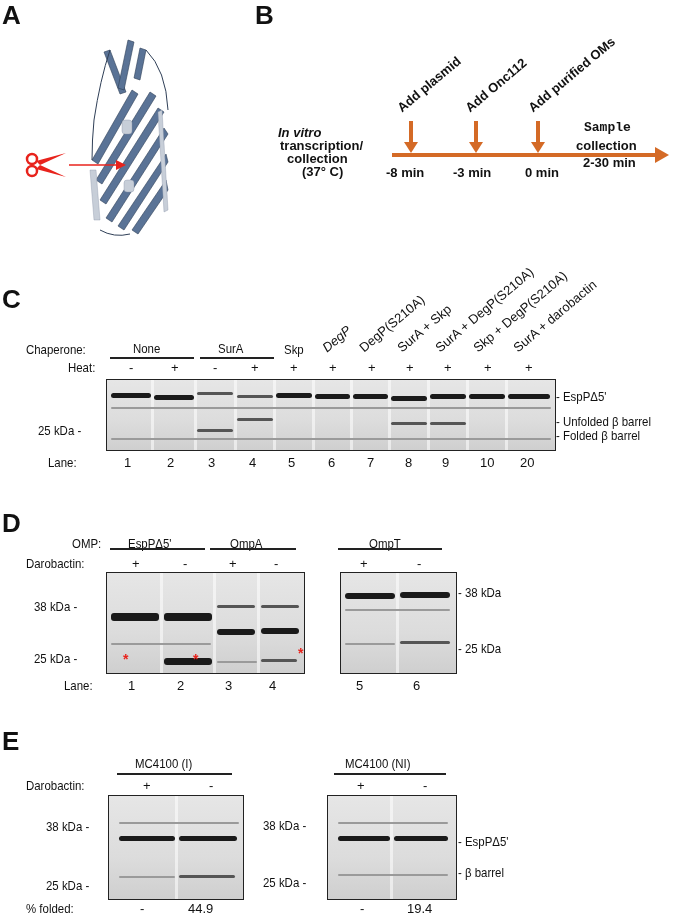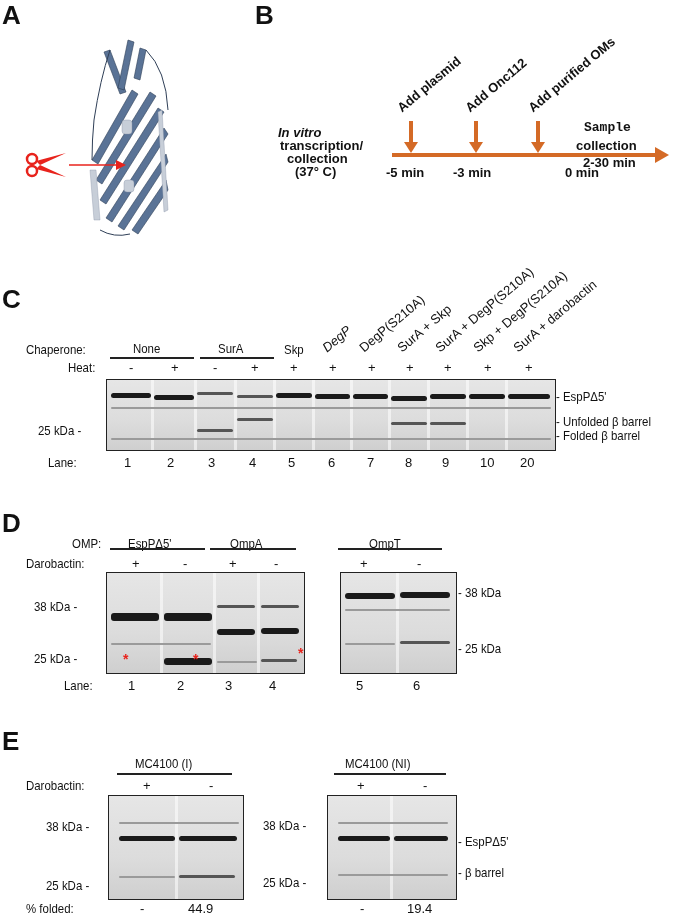--- a/index.html
+++ b/index.html
@@ -52,39 +52,39 @@
   <path d="M12,11 L42,3 L16,15 Z" fill="#e8231c"></path>
   <path d="M12,19 L42,27 L16,15 Z" fill="#e8231c"></path>
   <line x1="45" y1="15" x2="92" y2="15" stroke="#e8231c" stroke-width="1.5"></line>
   <path d="M92,10 L102,15 L92,20 Z" fill="#e8231c"></path>
 </svg>
 
 <div class="plabel" style="left:255px;top:0px;">B</div>
 <div class="t bold" style="left:278px;top:126px;font-style:italic;">In vitro</div>
 <div class="t bold" style="left:280px;top:139px;">transcription/</div>
 <div class="t bold" style="left:287px;top:152px;">collection</div>
-<div class="t bold" style="left:295px;top:165px;">(37° C)</div>
+<div class="t bold" style="left:302px;top:165px;">(37° C)</div>
 
 <div class="abs orange" style="left:392px;top:153px;width:265px;height:4px;"></div>
 <div class="abs" style="left:655px;top:147px;width:0;height:0;border-top:8px solid transparent;border-bottom:8px solid transparent;border-left:14px solid #d46a26;"></div>
 
 <div class="abs orange" style="left:409px;top:121px;width:4px;height:22px;"></div>
 <div class="abs" style="left:404px;top:142px;border-left:7px solid transparent;border-right:7px solid transparent;border-top:11px solid #d46a26;"></div>
 <div class="abs orange" style="left:474px;top:121px;width:4px;height:22px;"></div>
 <div class="abs" style="left:469px;top:142px;border-left:7px solid transparent;border-right:7px solid transparent;border-top:11px solid #d46a26;"></div>
 <div class="abs orange" style="left:536px;top:121px;width:4px;height:22px;"></div>
 <div class="abs" style="left:531px;top:142px;border-left:7px solid transparent;border-right:7px solid transparent;border-top:11px solid #d46a26;"></div>
 
 <div class="rot bold" style="left:404px;top:100px;">Add plasmid</div>
 <div class="rot bold" style="left:472px;top:100px;">Add Onc112</div>
 <div class="rot bold" style="left:535px;top:100px;">Add purified OMs</div>
 
-<div class="t bold" style="left:386px;top:166px;">-5 min</div>
+<div class="t bold" style="left:386px;top:166px;">-8 min</div>
 <div class="t bold" style="left:453px;top:166px;">-3 min</div>
-<div class="t bold" style="left:525px;top:166px;margin-left:40px;">0 min</div>
+<div class="t bold" style="left:525px;top:166px;">0 min</div>
 
 <div class="t bold" style="left:584px;top:121px;font-family:Liberation Mono, monospace;">Sample</div>
 <div class="t bold" style="left:576px;top:139px;">collection</div>
 <div class="t bold" style="left:583px;top:156px;">2-30 min</div>
 
 <div class="plabel" style="left:2px;top:284px;">C</div>
 
 <div class="tn" style="left:26px;top:343px;">Chaperone:</div>
 <div class="tn" style="left:68px;top:361px;">Heat:</div>
 

